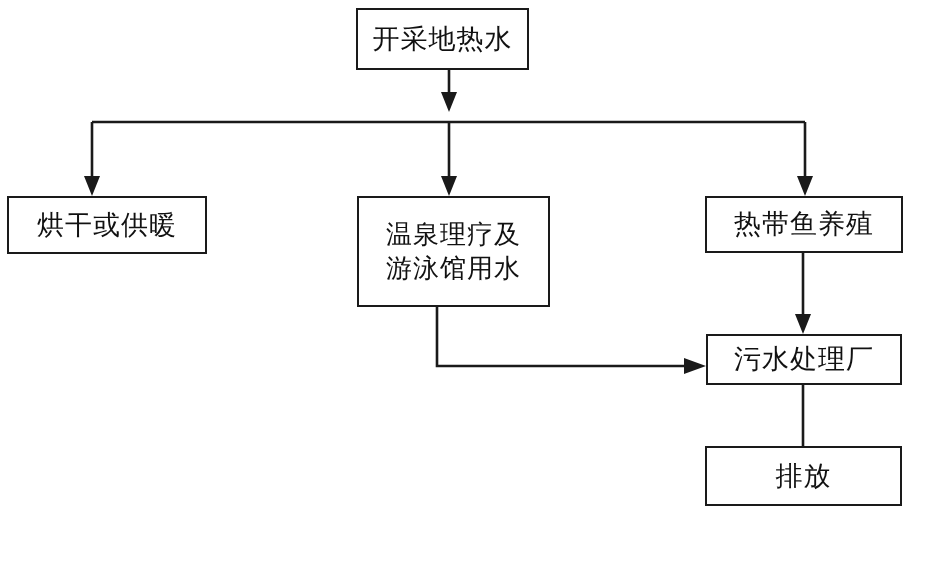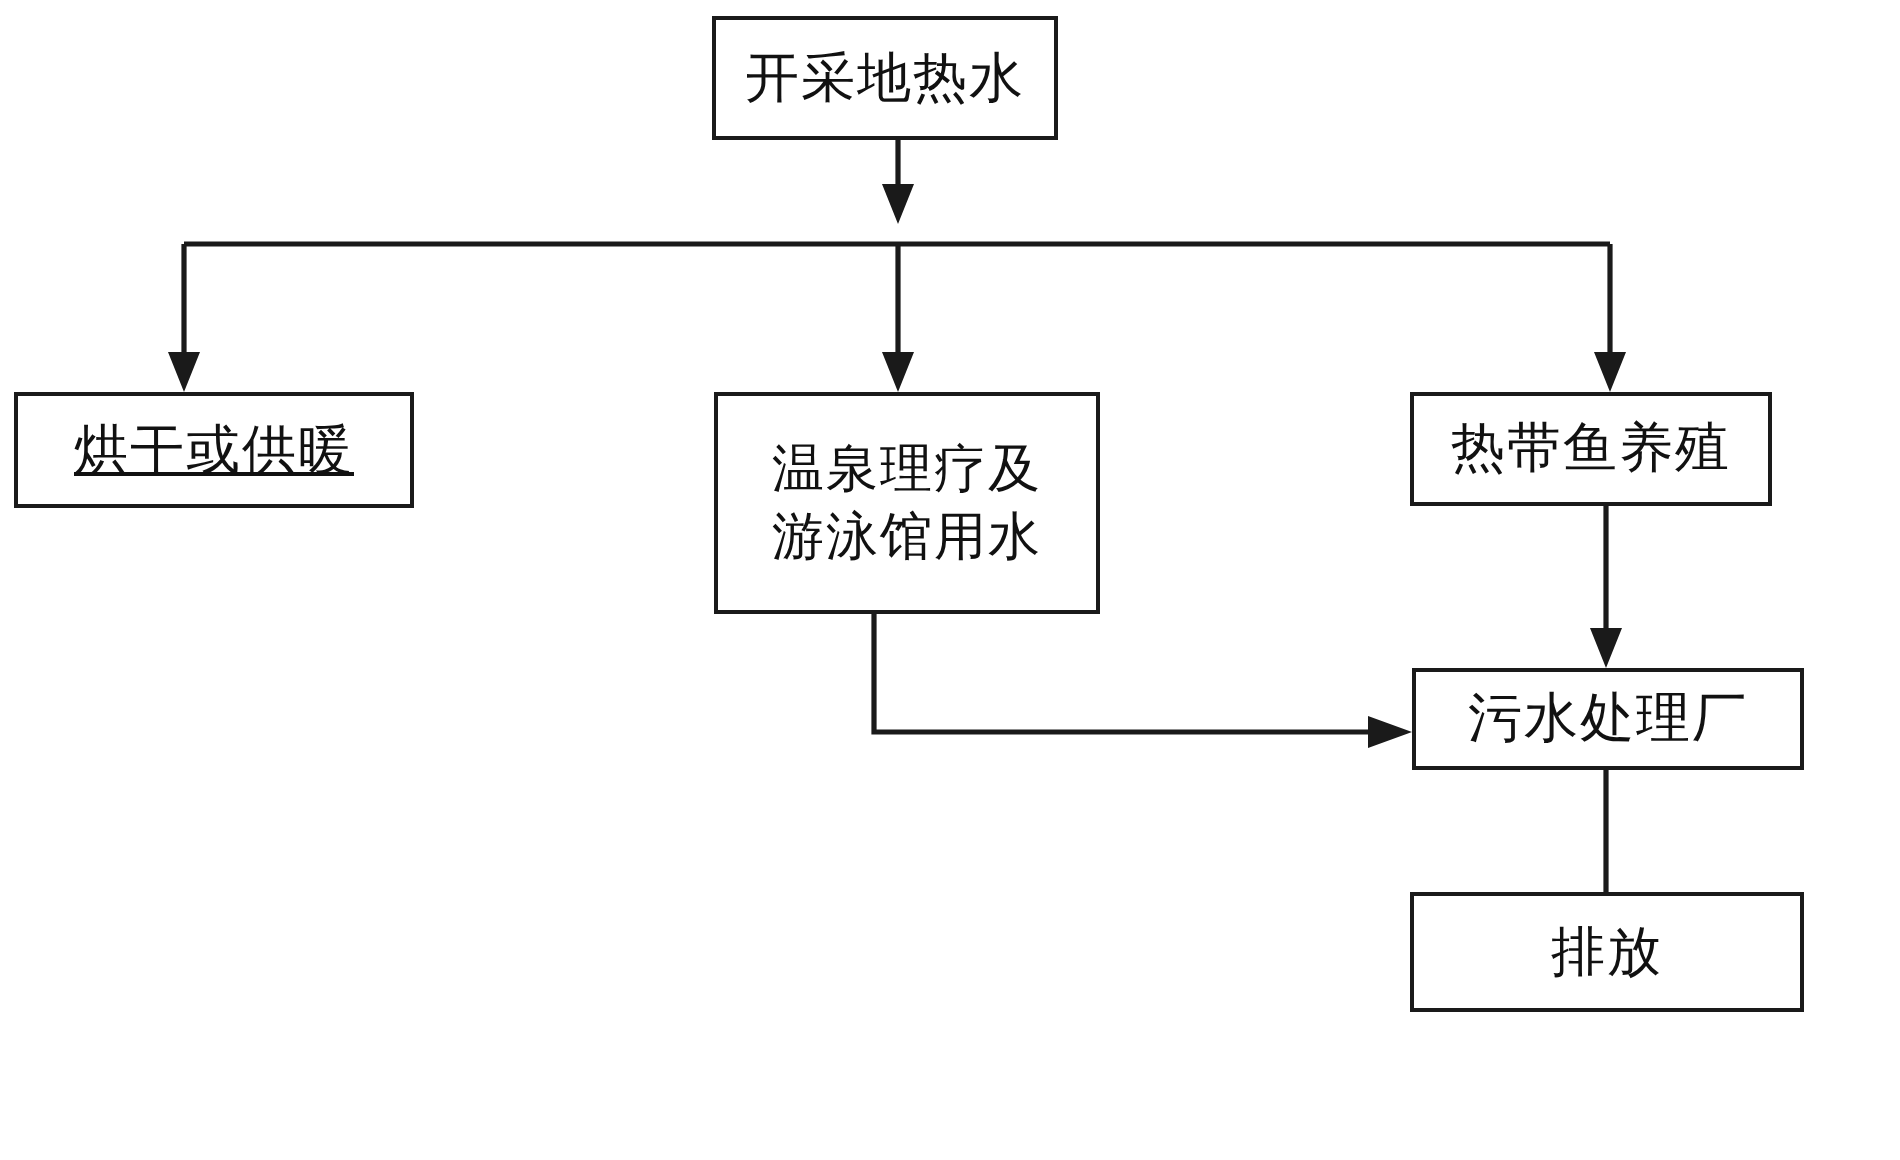--- a/index.html
+++ b/index.html
@@ -90,24 +90,24 @@
     </g>
 
     <g>
       <line x1="803" y1="385" x2="803" y2="452"></line>
       <polygon points="803,470 795,450 811,450"></polygon>
     </g>
   </svg>
 
   <div class="node" style="left:356px; top:8px; width:173px; height:62px;">开采地热水</div>
 
-  <div class="node" style="left:7px; top:196px; width:200px; height:58px;text-decoration:underline;">烘干或供暖</div>
+  <div class="node" style="left:7px; top:196px; width:200px; height:58px;">烘干或供暖</div>
 
   <div class="node two-line" style="left:357px; top:196px; width:193px; height:111px;">温泉理疗及
 游泳馆用水</div>
 
-  <div class="node" style="left:705px; top:196px; width:181px; height:57px;">热带鱼养殖</div>
+  <div class="node" style="left:705px; top:196px; width:198px; height:57px;">热带鱼养殖</div>
 
   <div class="node" style="left:706px; top:334px; width:196px; height:51px;">污水处理厂</div>
 
   <div class="node" style="left:705px; top:446px; width:197px; height:60px;">排放</div>
 
 </div>
 
 </body></html>

